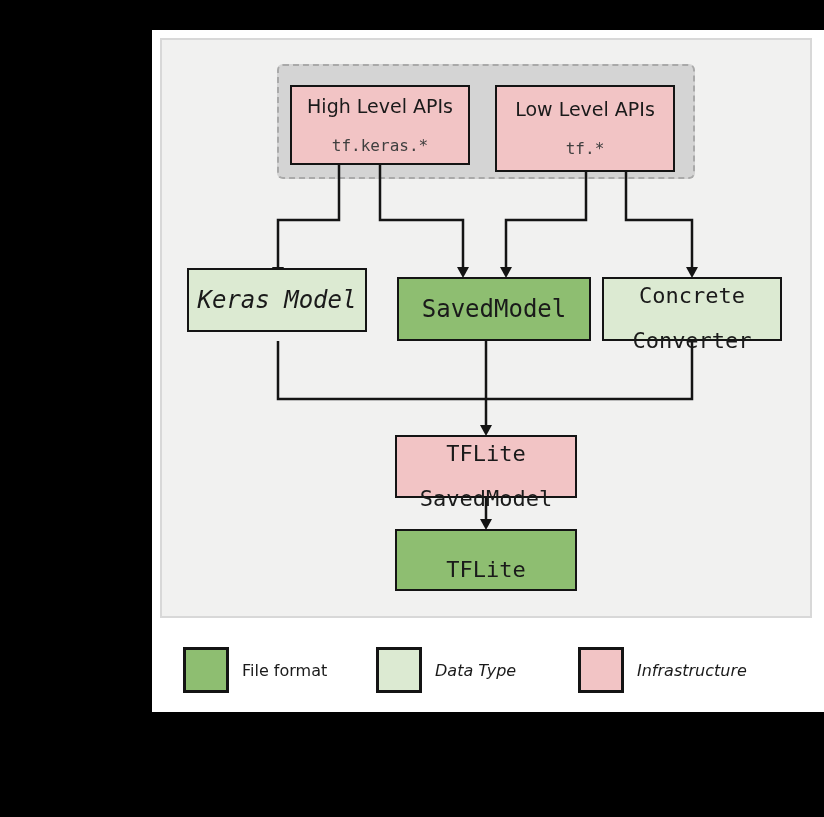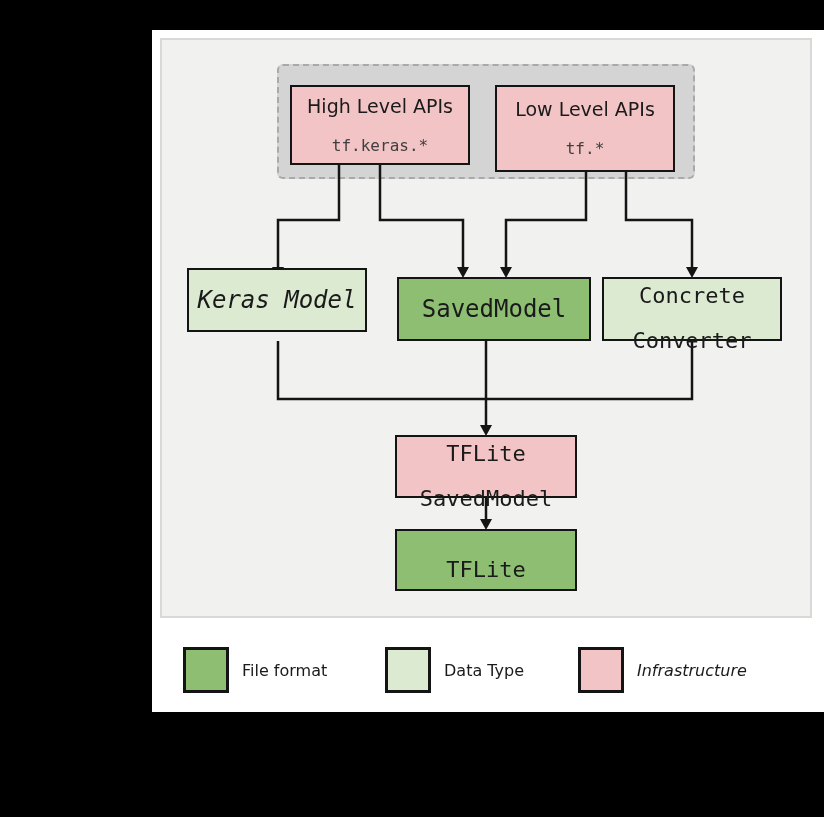--- a/index.html
+++ b/index.html
@@ -60,21 +60,21 @@
   .node-concrete { left: 440px; top: 237px; width: 180px; height: 64px; }
   .node-converter{ left: 233px; top: 395px; width: 182px; height: 63px; }
   .node-flatbuf  { left: 233px; top: 489px; width: 182px; height: 62px; }
 
   .mono-label   { font-family: "DejaVu Sans Mono", monospace; font-size: 24px; line-height: 28px; }
   .mono-label-2 { font-family: "DejaVu Sans Mono", monospace; font-size: 22px; line-height: 27px; margin-top: 18px; }
 
   .legend { position: absolute; left: 0; top: 617px; width: 672px; height: 46px; }
   .legend-item { position: absolute; top: 0; display: flex; align-items: center; gap: 13px; }
   .legend-item-1 { left: 31px; }
-  .legend-item-2 { left: 233px; }
+  .legend-item-2 { left: 224px; font-style: italic; }
   .legend-item-3 { left: 426px; font-style: italic; }
   .legend-swatch {
     width: 40px; height: 40px;
     border: 3px solid var(--line, #141414);
   }
   .legend-label { font-size: 16px; color: var(--text, #1a1a1a); white-space: nowrap; }
 </style>
 </head>
 <body>
 

